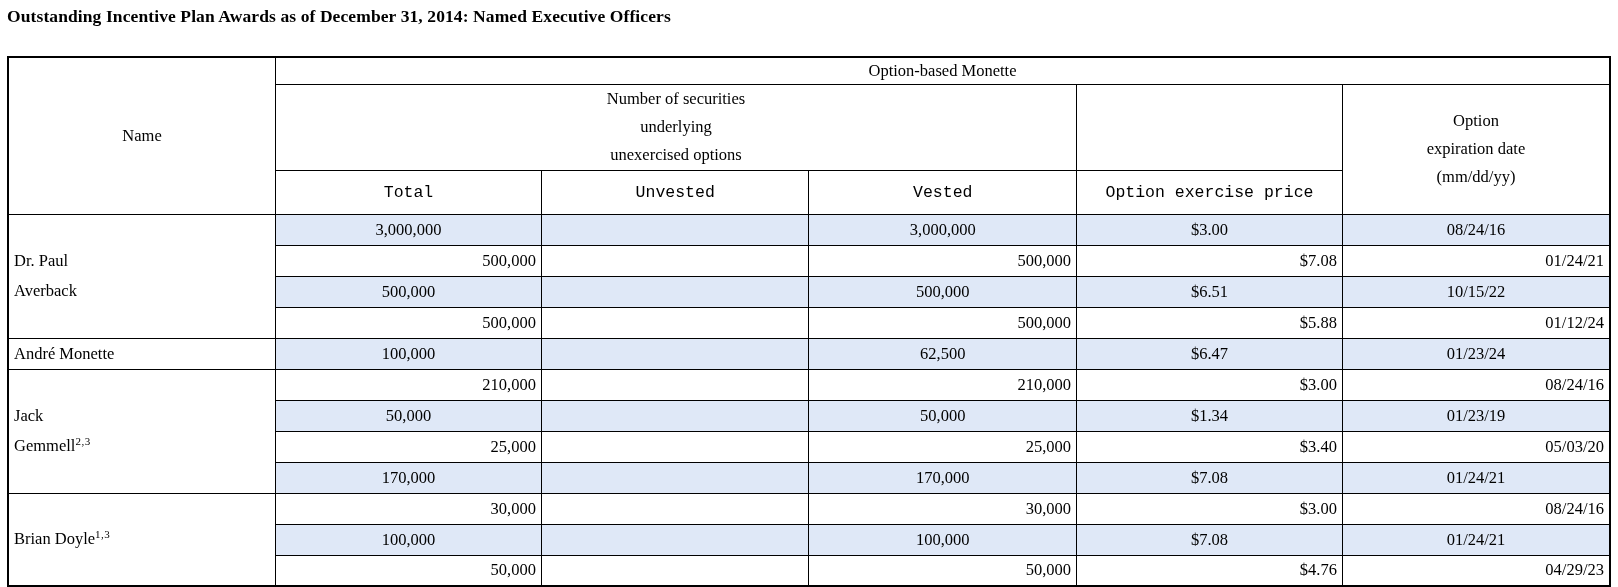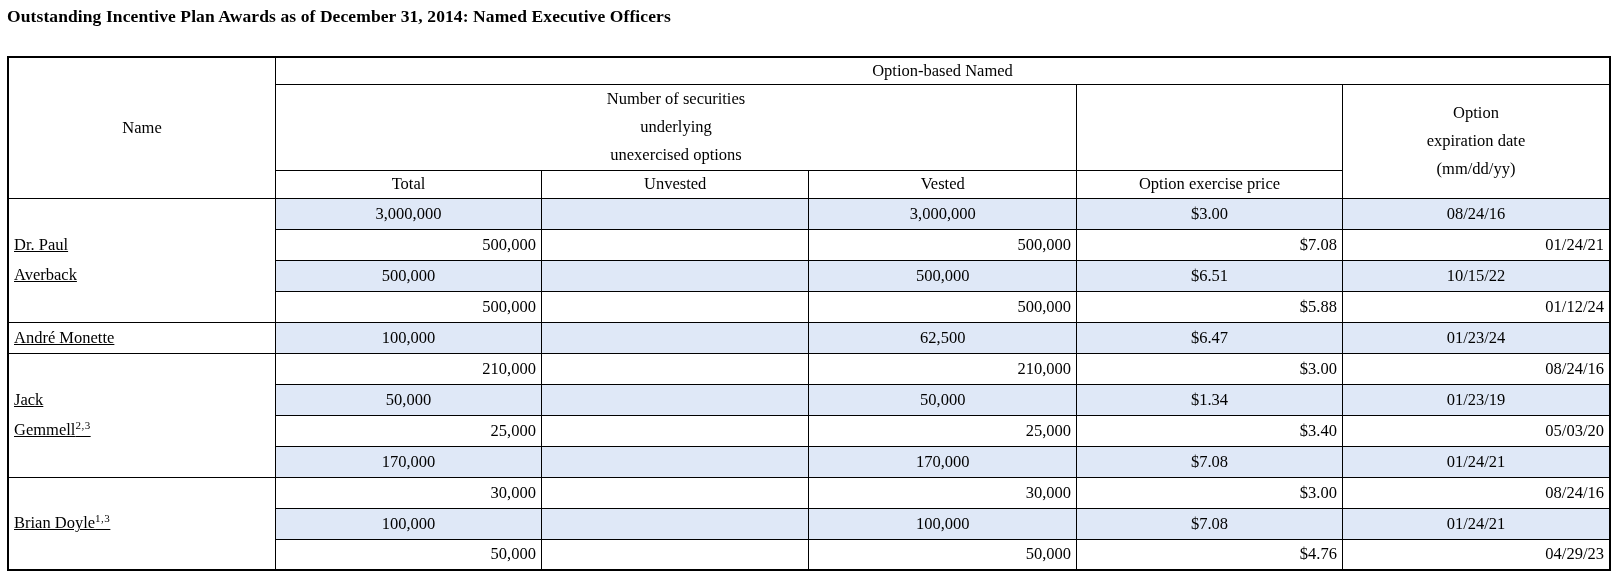--- a/index.html
+++ b/index.html
@@ -32,42 +32,41 @@
   }
   table.awards th, table.awards td {
     border: 1px solid #000;
     font-weight: normal;
     padding: 0 5px;
     overflow: hidden;
   }
   
   tr.hr1 th { height: 27px; text-align: center; vertical-align: middle; }
   tr.hr2 th { height: 86px; }
-  tr.hr3 th { height: 28px; vertical-align: middle; }
+  tr.hr3 th { height: 44px; vertical-align: middle; font-family: Liberation Mono, monospace; }
   th.name-h {
     text-align: left;
     vertical-align: bottom;
     padding: 0 3px 2px 3px;
   }
   th.multiline {
     white-space: pre-line;
     text-align: center;
     vertical-align: middle;
     line-height: 1.7;
   }
   
   tr.dr { height: 31px; }
   td.name-cell {
     text-align: left;
     vertical-align: middle;
     white-space: pre-line;
     line-height: 1.82;
     padding: 0 3px;
     background: #ffffff;
-    text-decoration: underline;
   }
   td.v {
     text-align: right;
     vertical-align: middle;
     padding-right: 5px;
   }
   tr.b td.v { background: var(--stripe, #dfe8f7); text-align: center; }
   sup.fn {
     font-size: 11px;
     line-height: 0;
@@ -89,21 +88,21 @@
         <col style="width:16.6%">
         <col style="width:16.7%">
       <col style="width:16.7%">
         <col style="width:16.6%">
         <col style="width:16.7%">
     </colgroup>
 
     <tbody>
         <tr class="hr1">
       <th class="name-h" rowspan="3">Name</th>
-      <th colspan="5">Option-based Named</th>
+      <th colspan="5">Option-based Monette</th>
     </tr>
 
     <tr class="hr2">
       <th class="multiline" colspan="3">Number of securities
 underlying
 unexercised options</th>
       <th></th>
       <th class="multiline" rowspan="2">Option
 expiration date
 (mm/dd/yy)</th>

